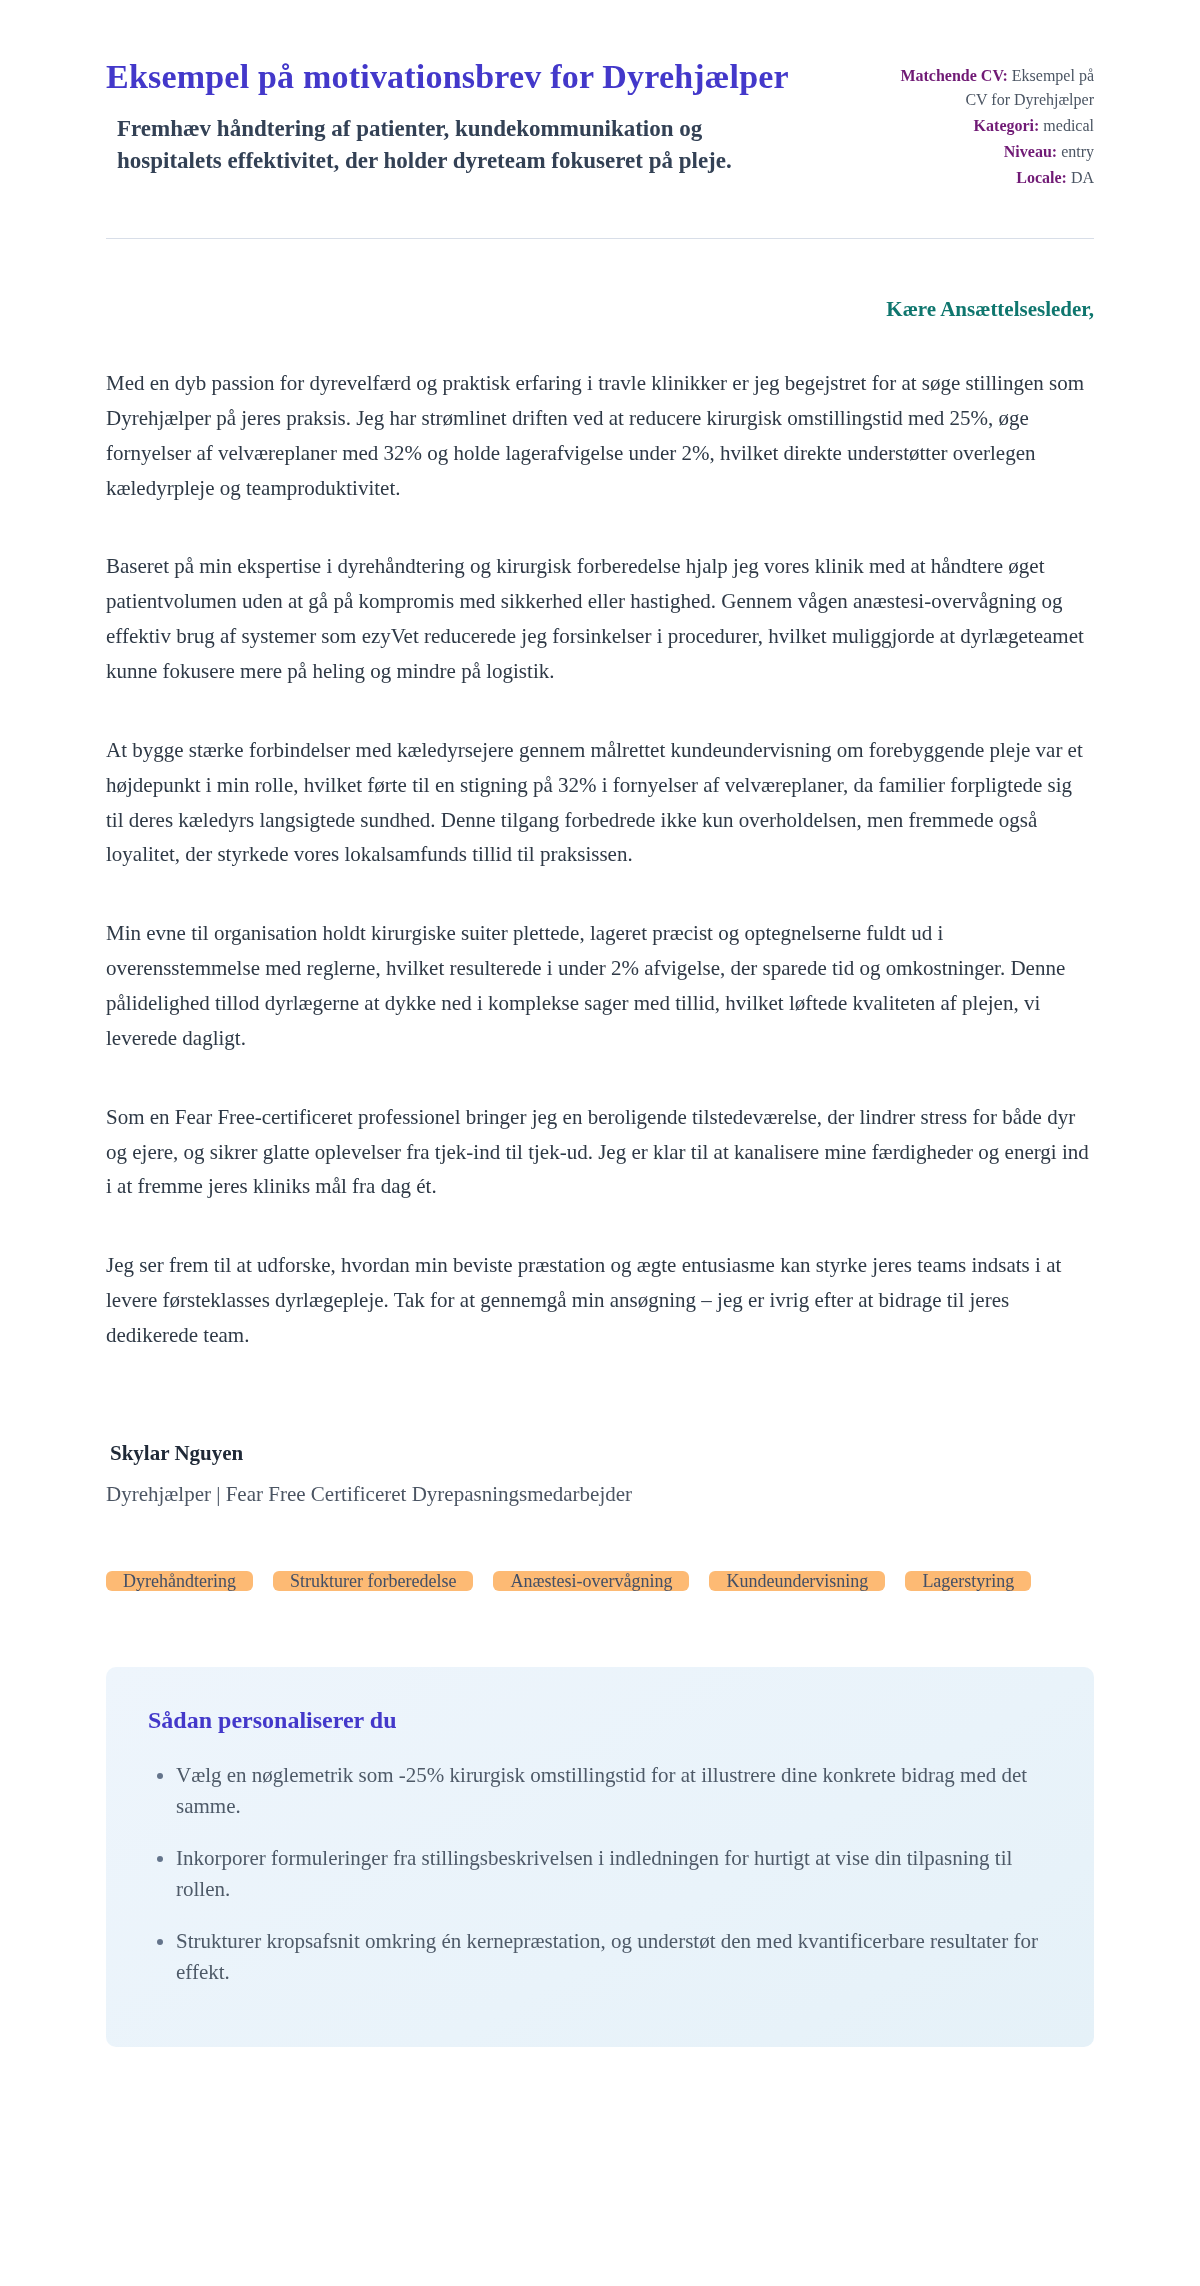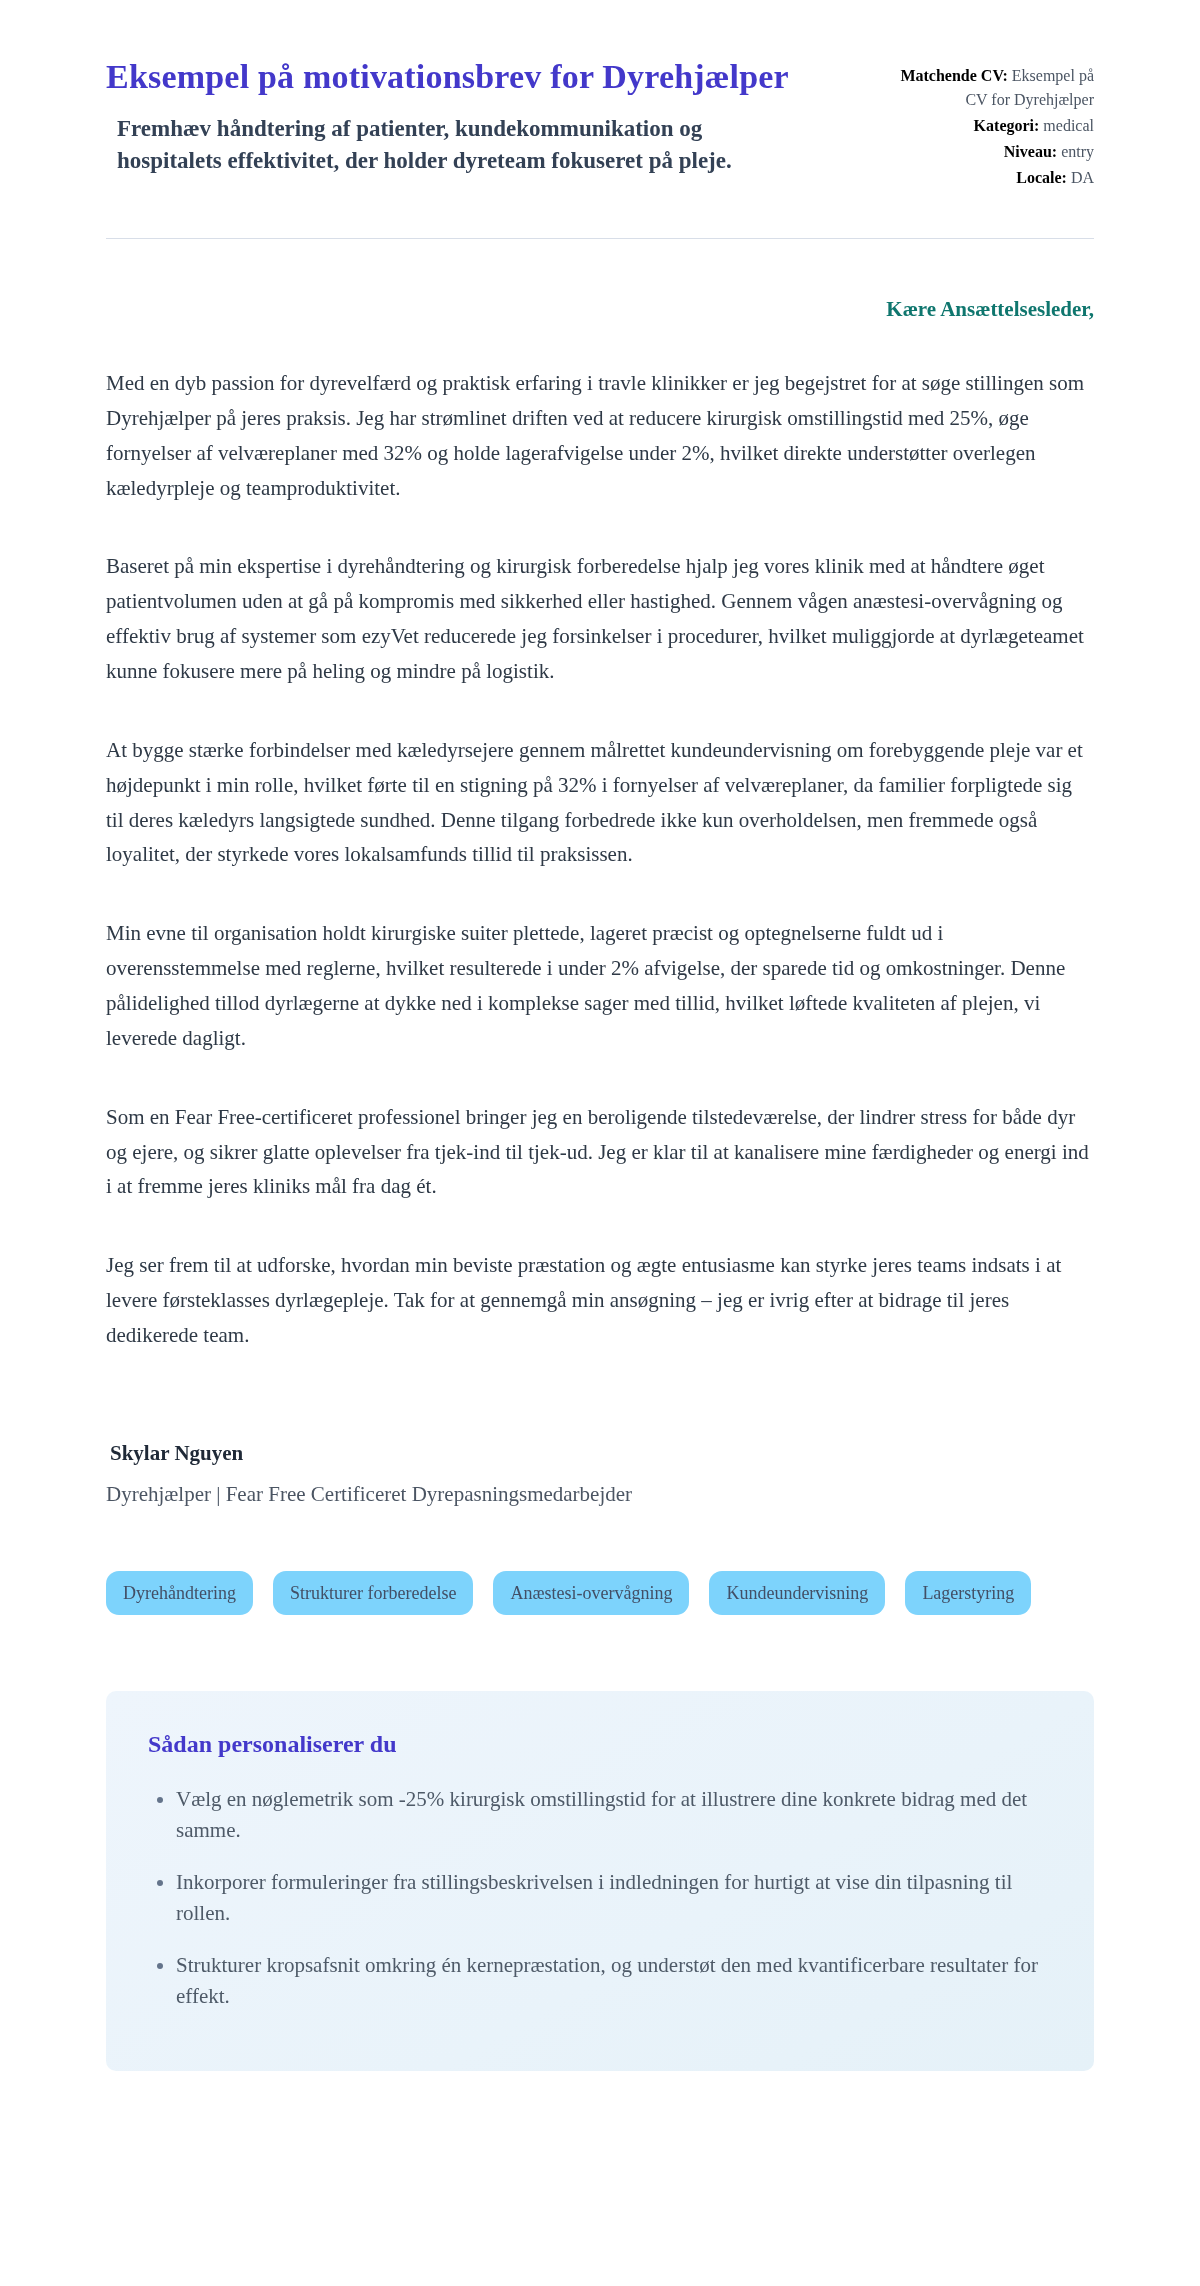--- a/index.html
+++ b/index.html
@@ -38,21 +38,21 @@
   }
   .meta {
     flex: 0 0 212px;
     text-align: right;
     font-size: 16px;
     line-height: 1.5;
     color: #4b5563;
     padding-top: 8px;
   }
   .meta-row { margin: 0 0 2px; }
-  .meta-label { color: #000000; font-weight: 700; }
+  .meta-label { color: #701a75; font-weight: 700; }
 
   .divider {
     border: none;
     border-top: 1px solid #d8dee8;
     margin: 46px 0 0;
   }
 
   
   .greeting {
     color: #0f766e;
@@ -81,26 +81,26 @@
 
   
   .tags {
     display: flex;
     flex-wrap: wrap;
     gap: 16px 20px;
     margin-top: 64px;
   }
   .tag {
     display: inline-block;
-    background: #7dd3fc;
+    background: #fdba74;
     color: #424f66;
     font-size: 18px;
     line-height: 1;
-    padding: 13px 17px;
-    border-radius: 13px;
+    padding: 1px 17px;
+    border-radius: 6px;
     white-space: nowrap;
   }
 
   
   .tips {
     margin-top: 76px;
     background: linear-gradient(150deg, #eef5fc 0%, #e9f3fa 60%, #e5f1f8 100%);
     border-radius: 10px;
     padding: 40px 42px 58px;
   }

